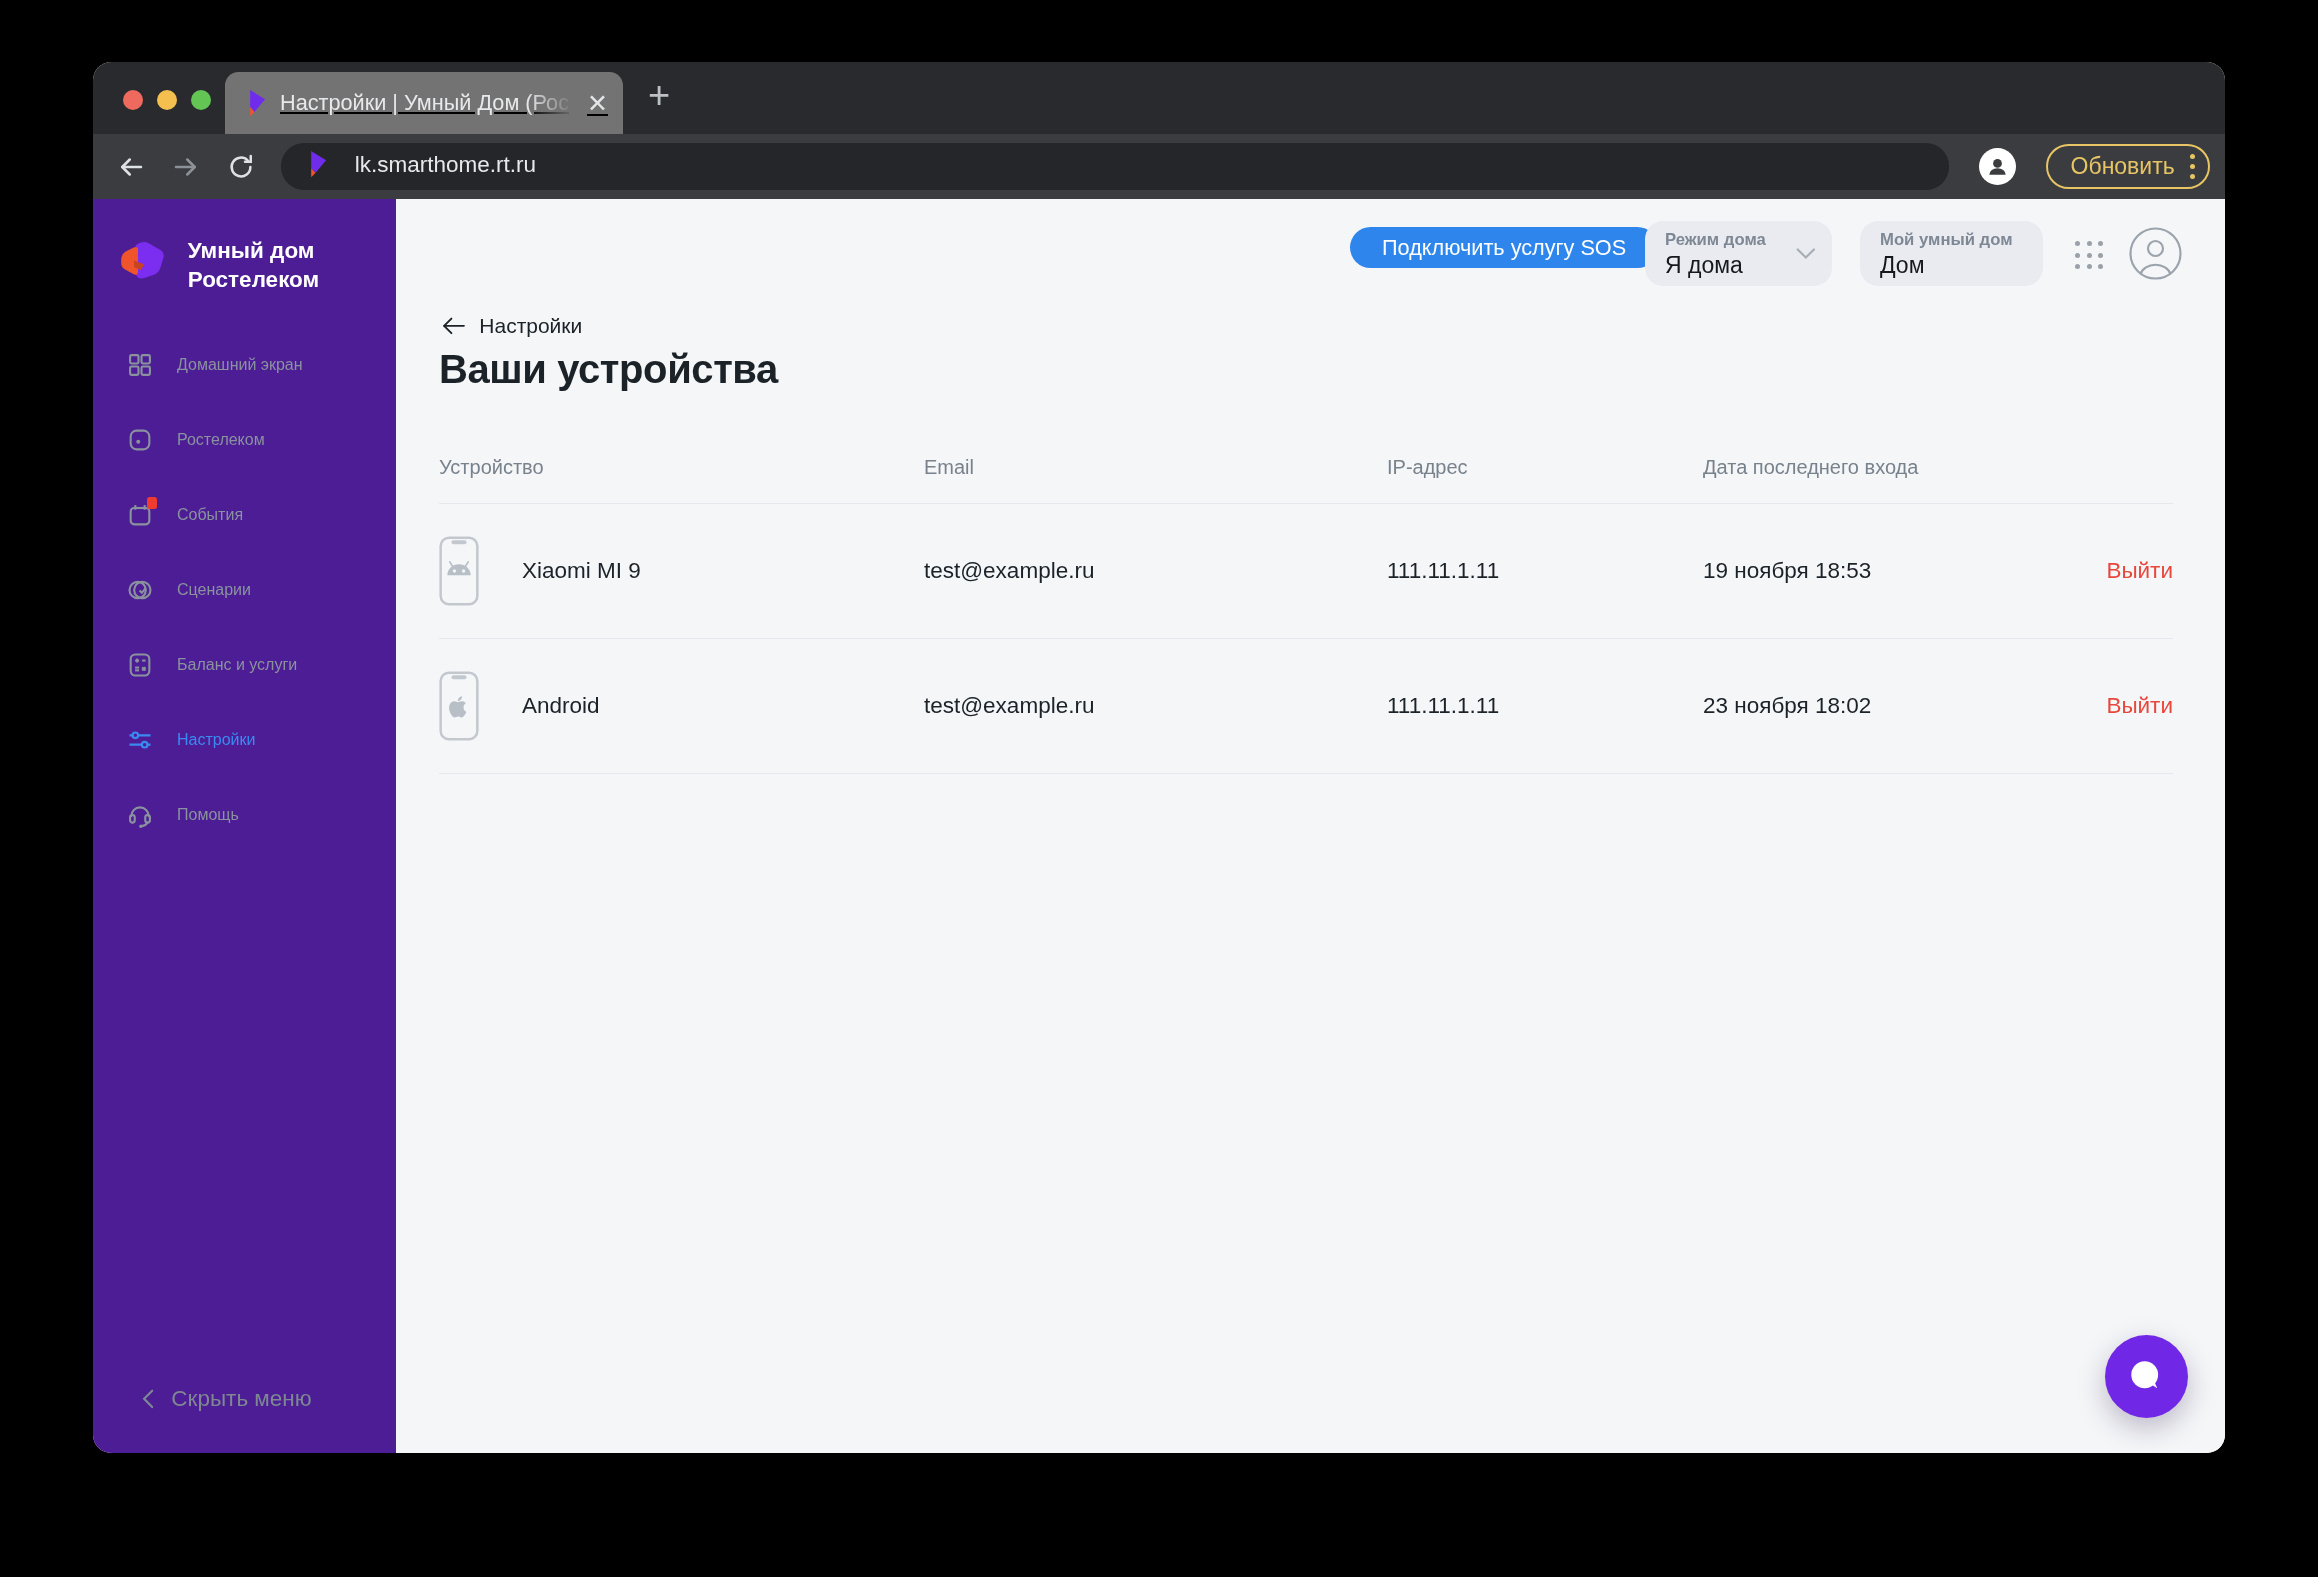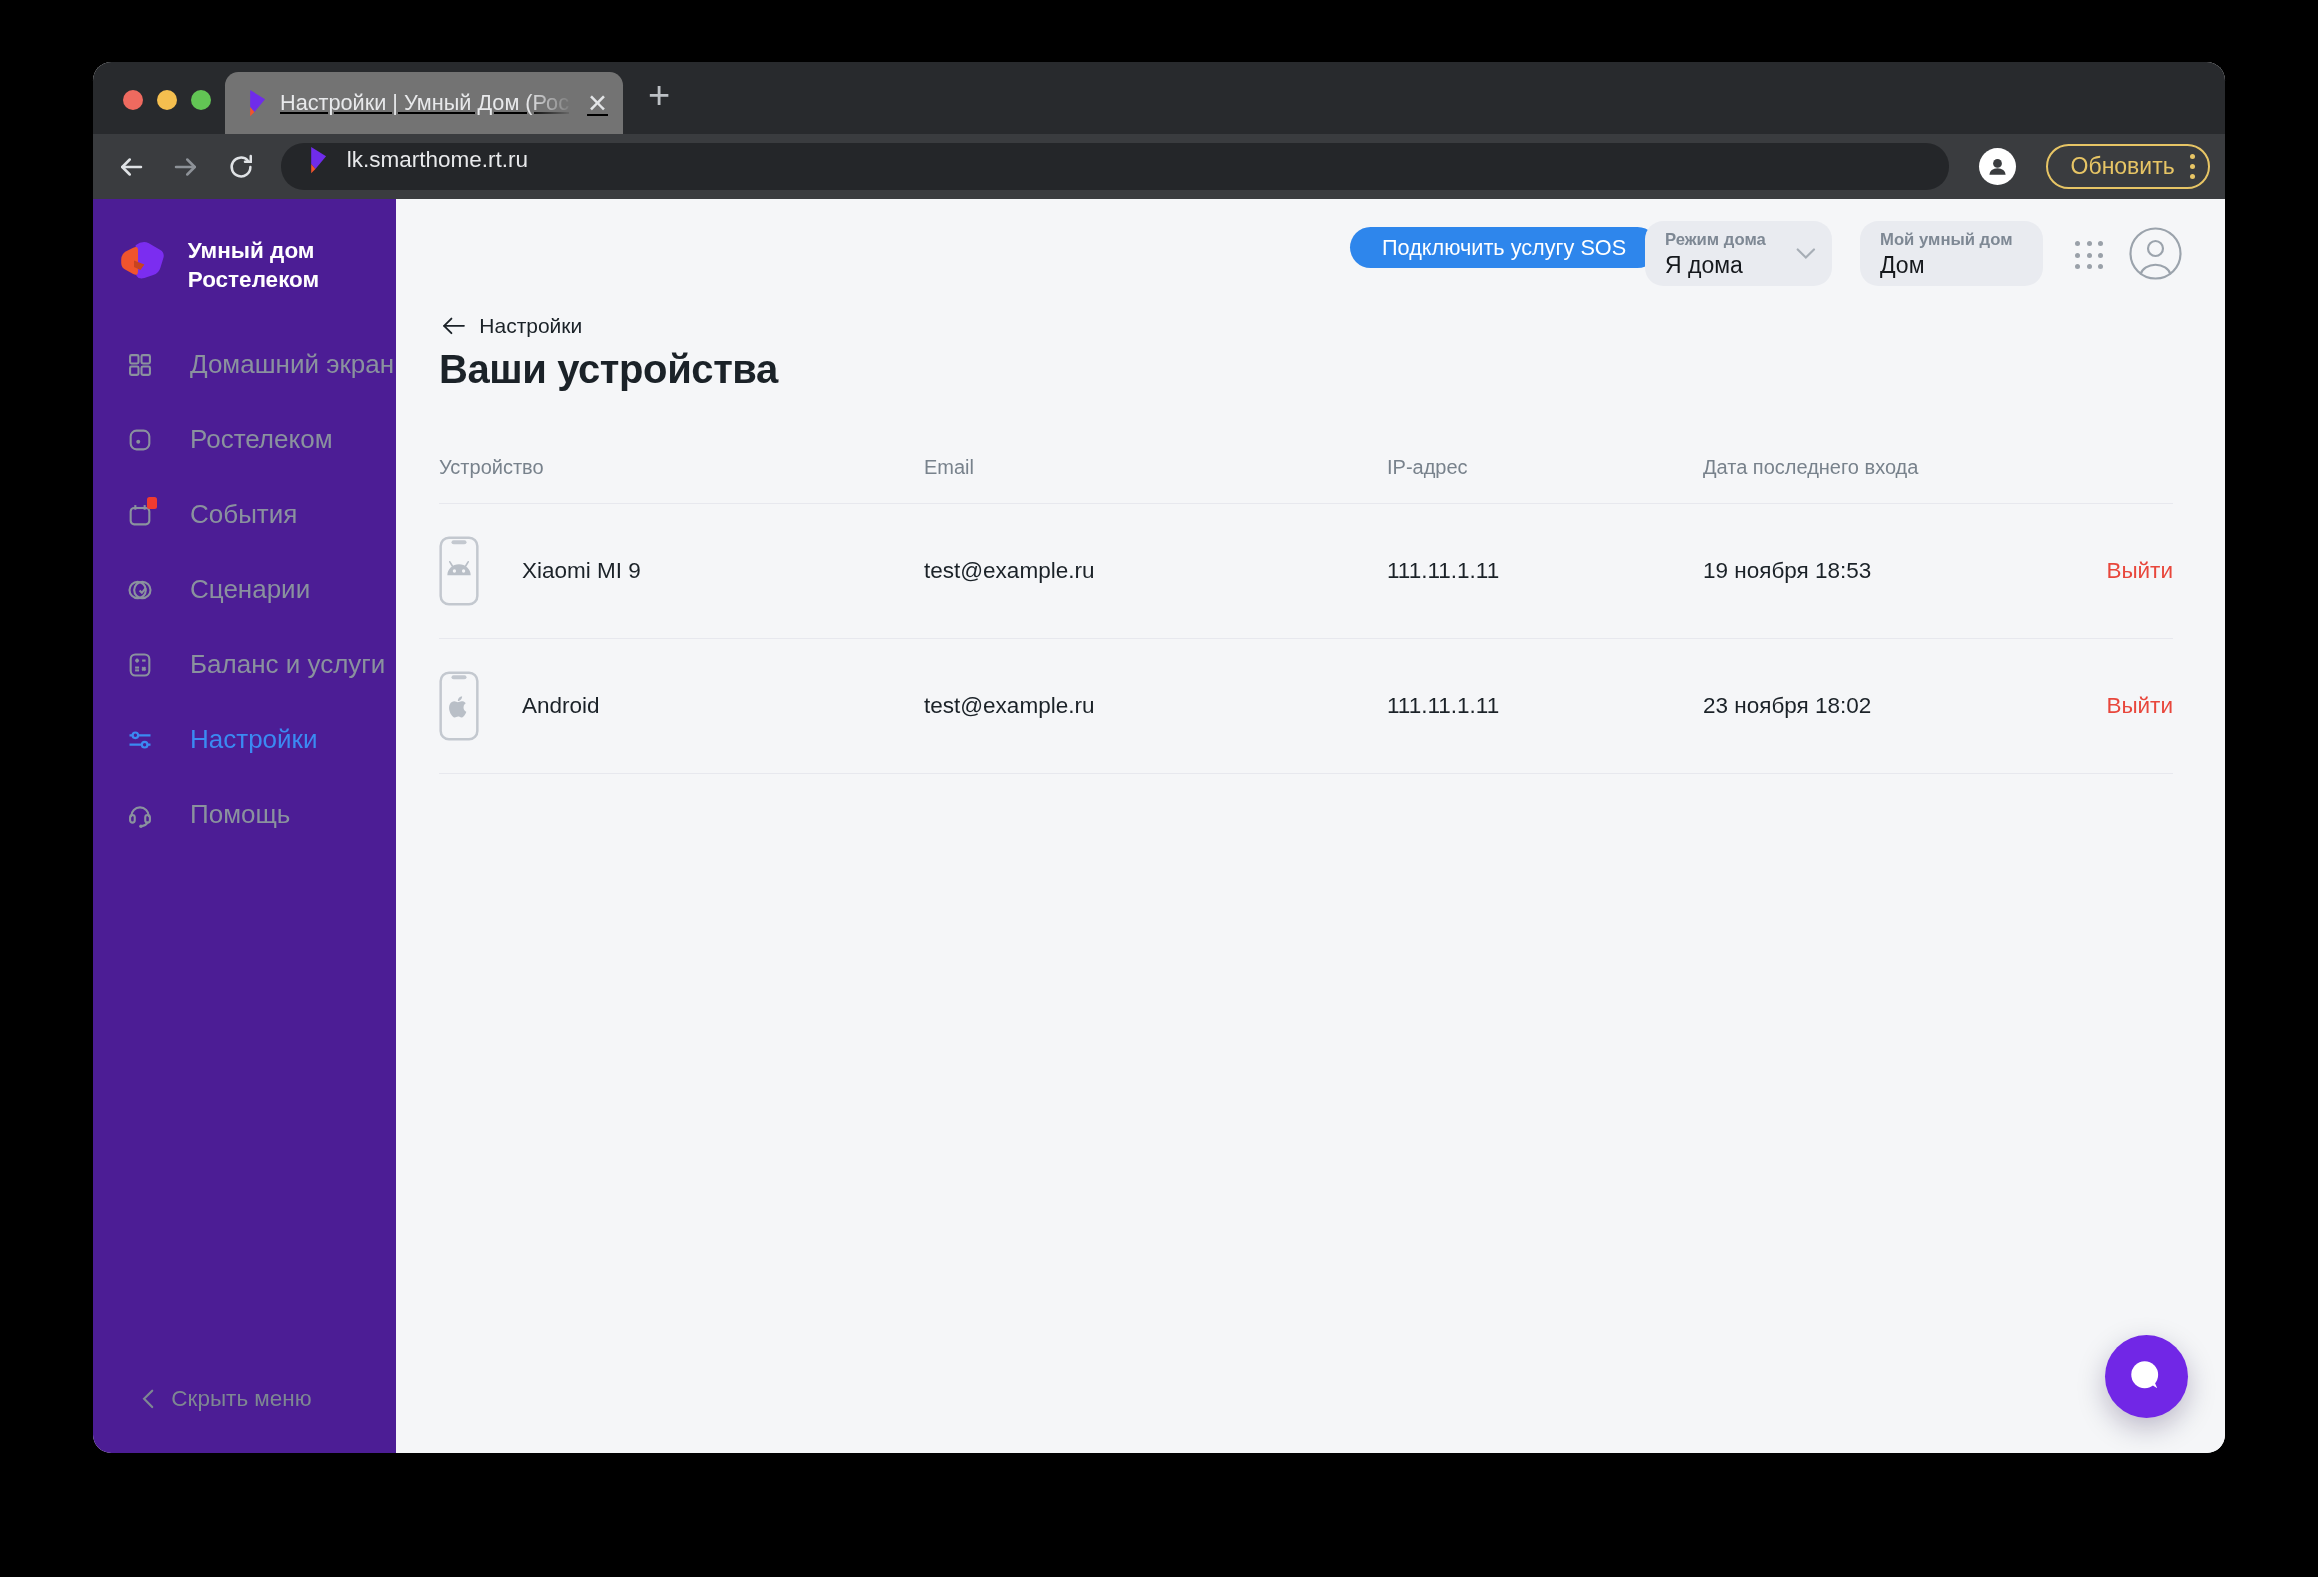--- a/index.html
+++ b/index.html
@@ -22,42 +22,42 @@
          mask-image:linear-gradient(to right,#000 82%,transparent 98%); }
   .tab-close { color:#e3e5e7; font-size:25px; margin-left:6.7px; line-height:1; }
   .newtab { position:absolute; left:555px; top:11.7px; font-size:38px; font-weight:300; color:#bcc0c4; }
 
   
   .toolbar { height:65px; background:#3a3c3f; display:flex; align-items:center;
              padding:0 15px 0 23px; gap:25px; }
   .nav-ic { width:30px; height:30px; color:#dfe2e5; flex:none; }
   .nav-ic.dim { color:#8d9298; }
   .urlbar { flex:1; height:47px; background:#242629; border-radius:23px; display:flex;
-            align-items:flex-start; gap:19px; padding:4px 25px; }
+            align-items:flex-end; gap:27px; padding:12px 25px; }
   .url-text { color:#e8e9eb; font-size:22.5px; }
   .favicon { width:21.7px; height:27px; flex:none; }
   .avatar-btn { width:37px; height:37px; border-radius:50%; background:#fff; flex:none;
                 display:flex; align-items:center; justify-content:center; margin:0 5px; }
   .avatar-btn svg { width:25px; height:25px; }
   .update-pill { height:45px; border:2.5px solid #e7c565; border-radius:23px; color:#e7c565;
                  background:transparent; display:flex; align-items:center; gap:15px;
                  padding:0 13.3px 0 23px; font-size:23px; font-family:inherit; }
   .kebab { display:flex; flex-direction:column; gap:5px; }
   .kebab i { width:5px; height:5px; border-radius:50%; background:#e7c565; }
 
   
   .content { display:flex; height:1254px; }
 
   .sidebar { width:303px; flex:none; background:#4c1d95; position:relative; color:#8a929e; }
   .logo { position:absolute; left:25px; top:37px; display:flex; gap:21.7px; }
   .logo svg { width:48px; height:43px; margin-top:3.3px; flex:none; }
   .logo-text { color:#fff; font-size:22.5px; line-height:29px; font-weight:600; }
   .menu { position:absolute; top:128px; left:0; right:0; }
-  .menu-item { height:75px; display:flex; align-items:center; gap:36px; padding-left:33px;
-               font-size:26px; cursor:pointer; }
+  .menu-item { height:75px; display:flex; align-items:center; gap:23px; padding-left:33px;
+               font-size:16px; cursor:pointer; }
   .menu-item .mi-ic { width:28px; height:28px; position:relative; flex:none; }
   .menu-item .mi-ic svg { width:28px; height:28px; display:block; }
   .menu-item.active { color:#3b8af2; }
   .badge-dot { position:absolute; right:-3.3px; top:-3.3px; width:10px; height:11.7px;
                border-radius:2.5px; background:#f03b30; }
   .collapse { position:absolute; top:1162px; left:0; right:0; height:75px; display:flex;
               align-items:center; gap:14px; padding-left:38px; font-size:22.5px; color:#7e8792;margin-left:8px; }
   .collapse svg { width:18.3px; height:21.7px; }
 
   .main { flex:1; position:relative; background:#f5f6f8; }

